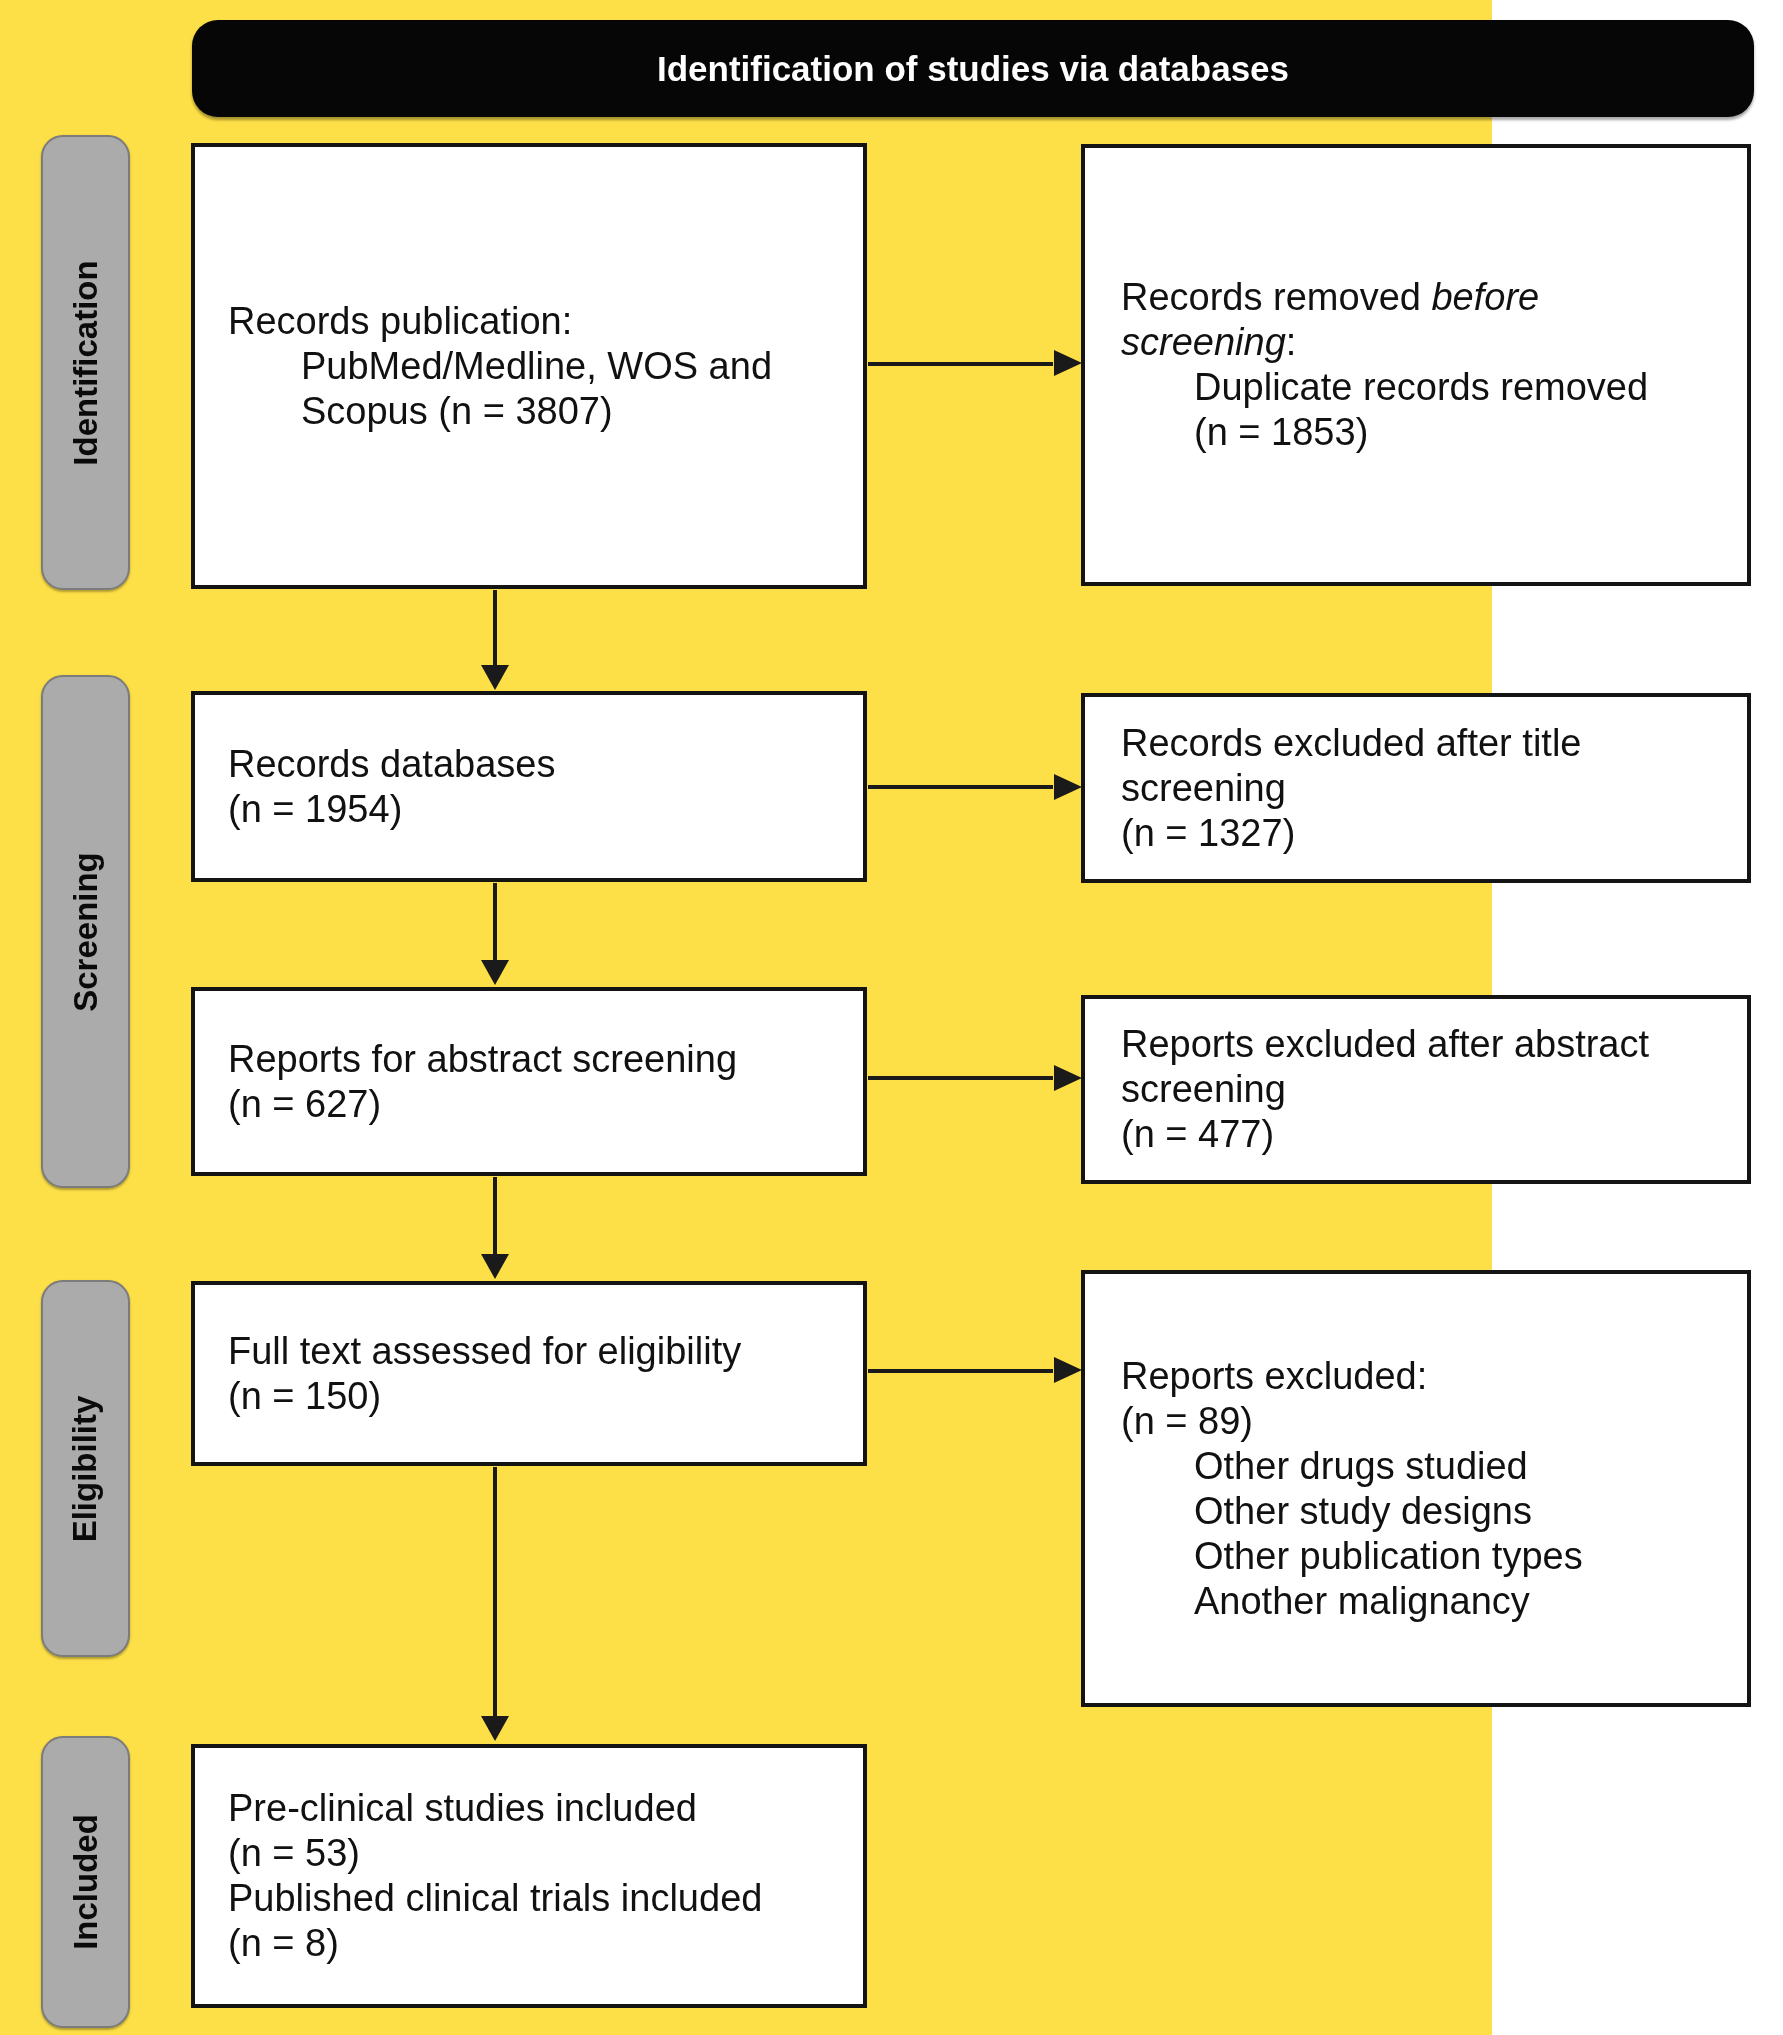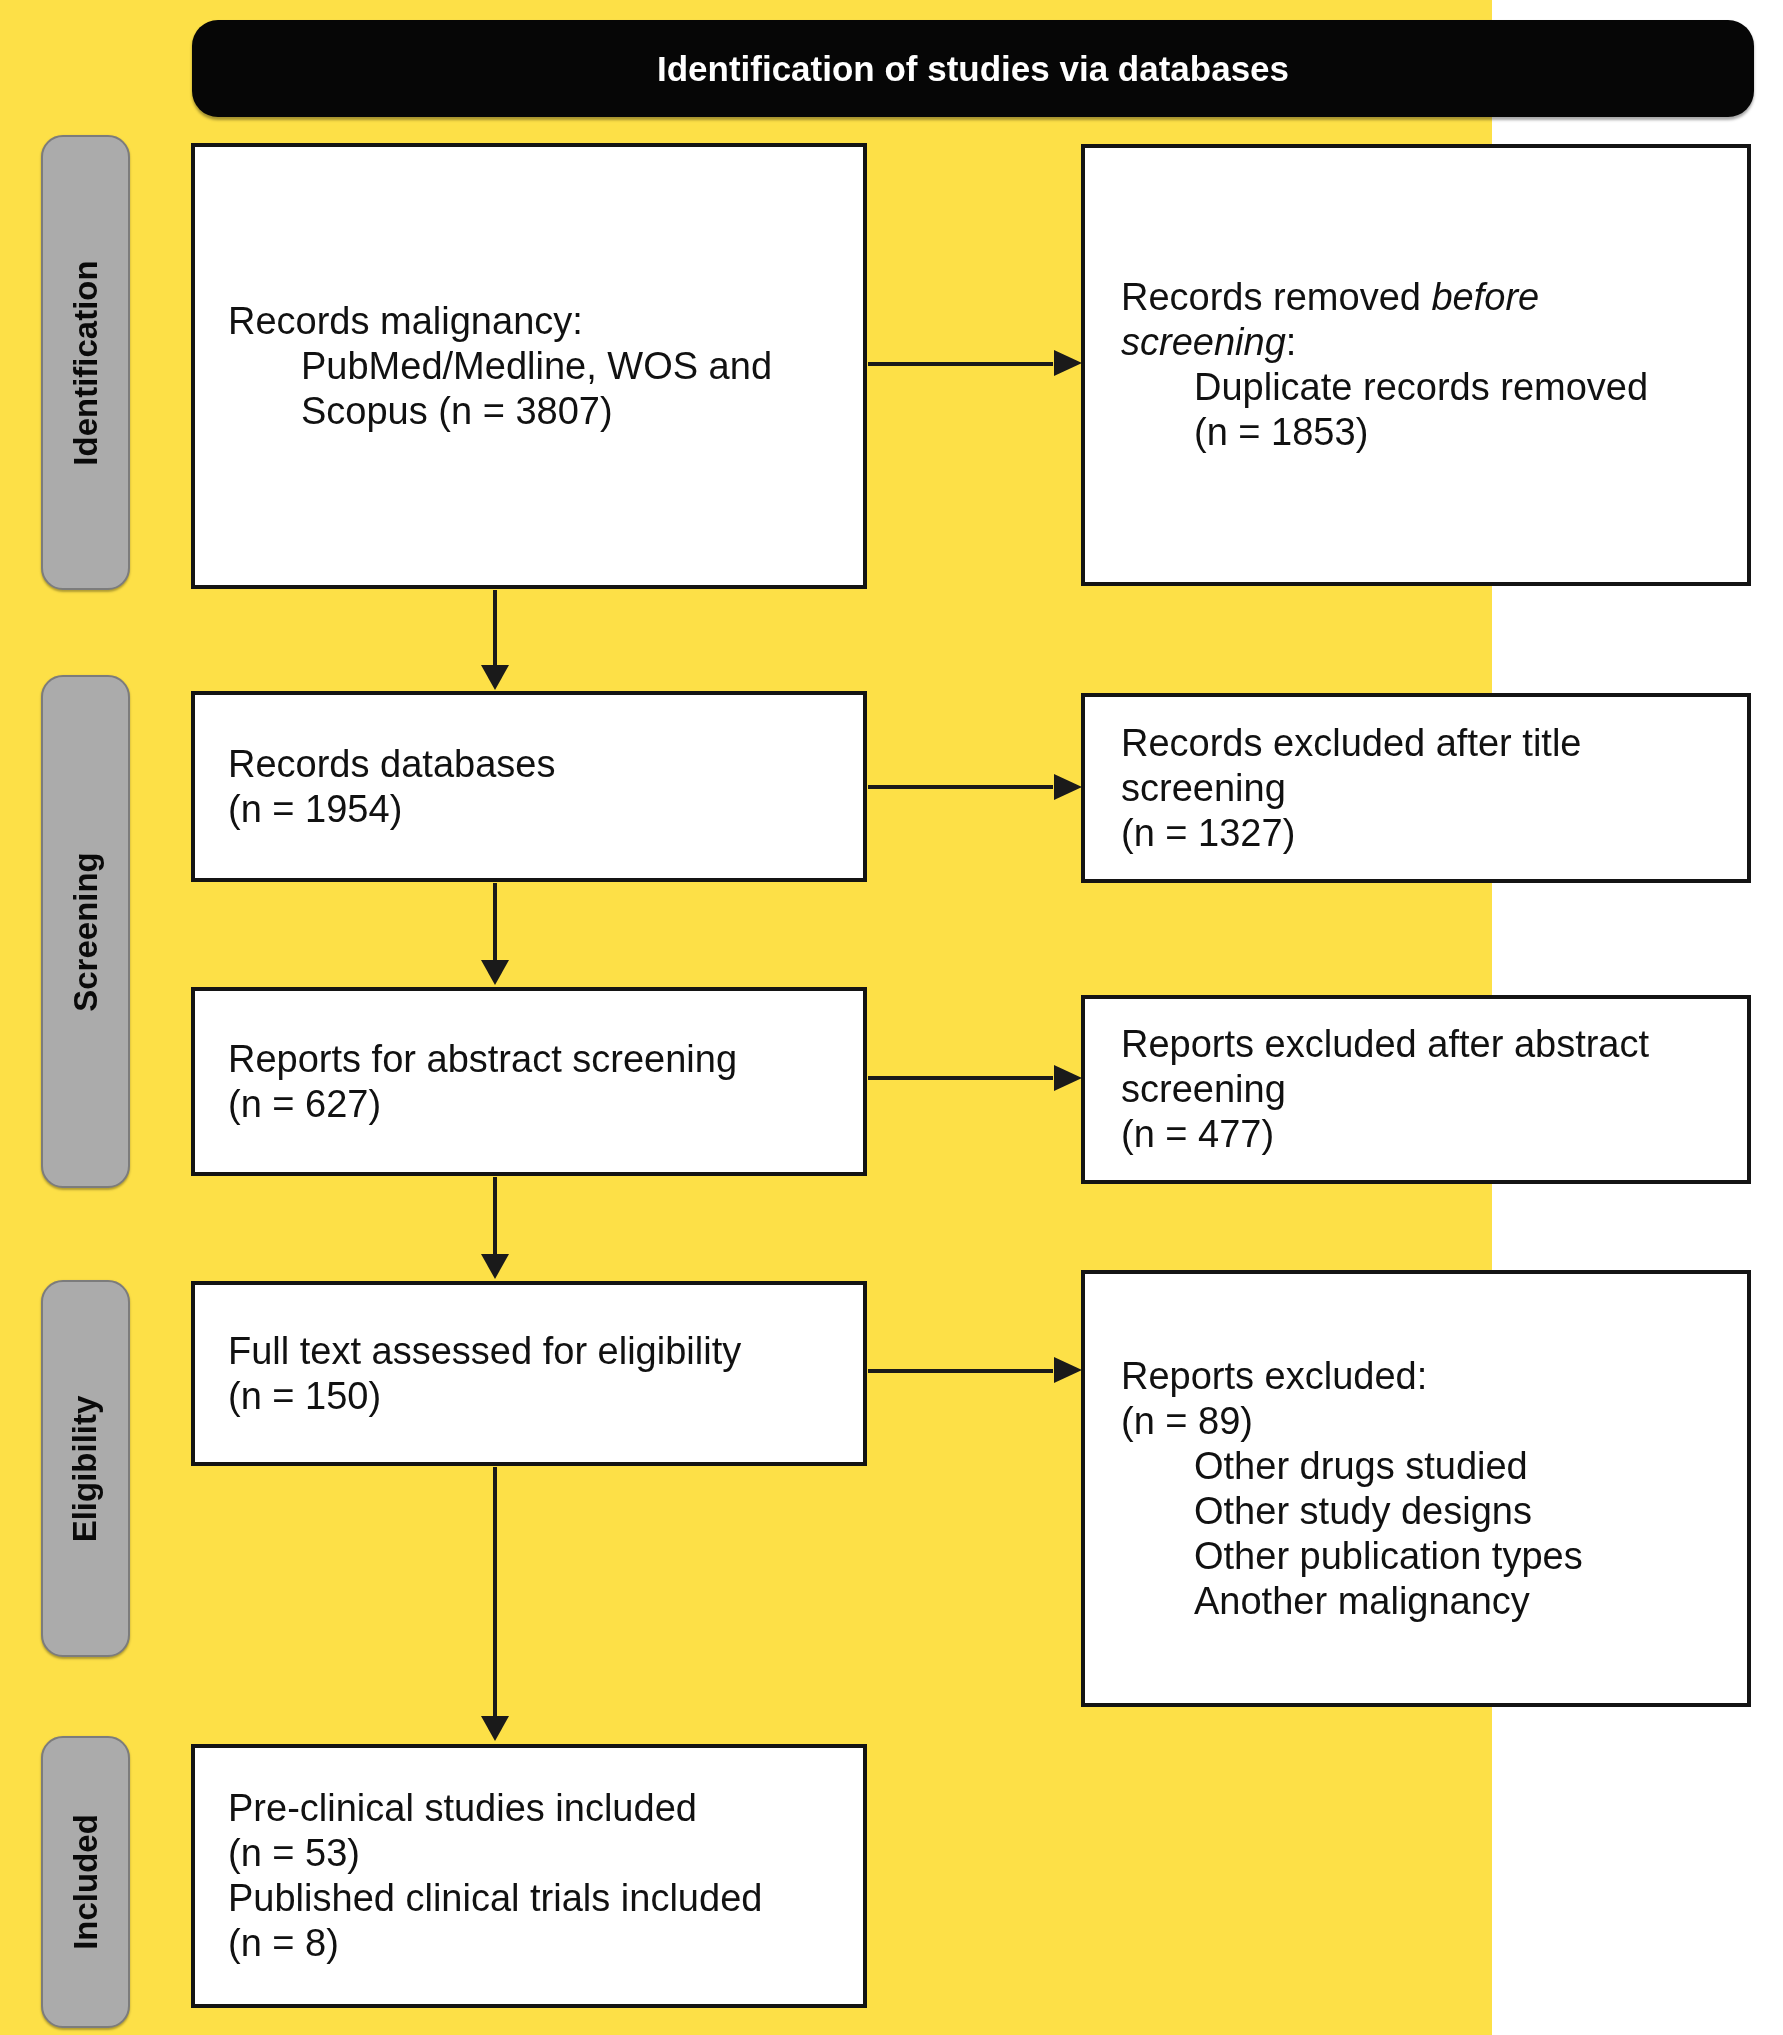--- a/index.html
+++ b/index.html
@@ -134,21 +134,21 @@
   </div>
   <div class="stage" id="stage-eligibility">
     <span>Eligibility</span>
   </div>
   <div class="stage" id="stage-included">
     <span>Included</span>
   </div>
 
   <div class="fbox left-col" id="box-records-identified">
     <div class="tx">
-      <div class="line">Records malignancy:</div>
+      <div class="line">Records publication:</div>
       <div class="line ind">PubMed/Medline, WOS and</div>
       <div class="line ind">Scopus (n = 3807)</div>
     </div>
   </div>
 
   <div class="fbox right-col" id="box-records-removed">
     <div class="tx">
       <div class="line"><span>Records removed </span><span class="it">before</span></div>
       <div class="line"><span class="it">screening</span><span>:</span></div>
       <div class="line ind">Duplicate records removed</div>

